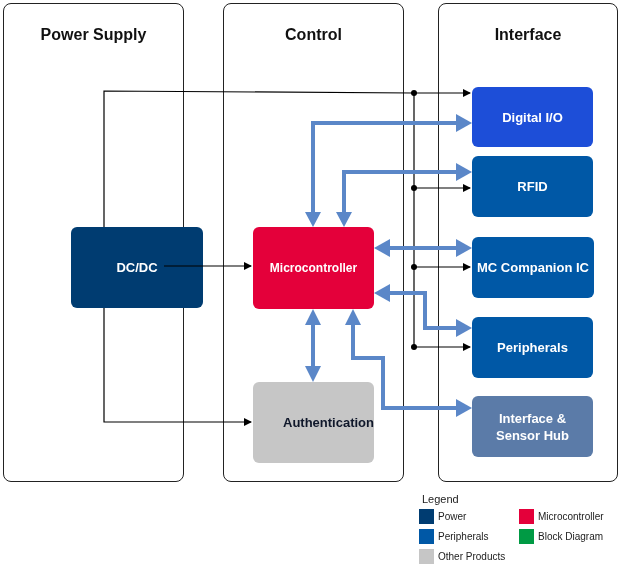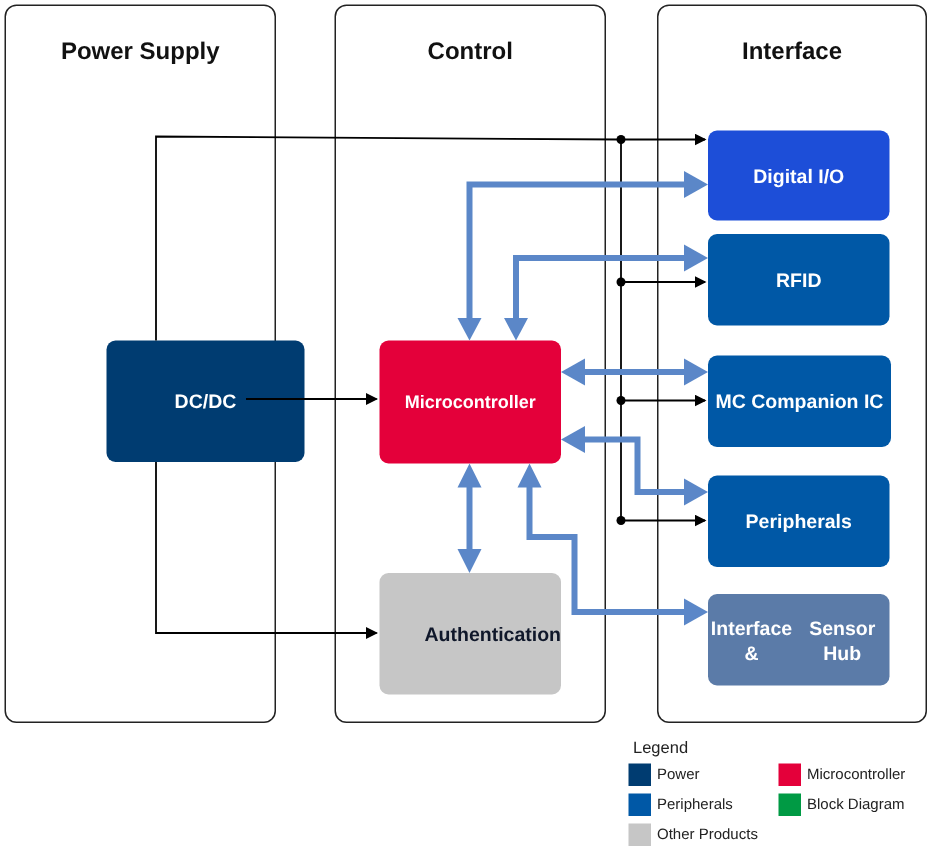--- a/index.html
+++ b/index.html
@@ -46,21 +46,21 @@
 </div>
 <div class="block" style="left:472px; top:156px; width:121px; height:61px; background:#0058a6;">
   <span>RFID</span>
 </div>
 <div class="block" style="left:472px; top:237px; width:122px; height:61px; background:#0058a6;">
   <span>MC Companion IC</span>
 </div>
 <div class="block" style="left:472px; top:317px; width:121px; height:61px; background:#0058a6;">
   <span>Peripherals</span>
 </div>
-<div class="block" style="left:472px; top:396px; width:121px; height:61px; background:#5b7ba8; flex-direction:row;">
+<div class="block" style="left:472px; top:396px; width:121px; height:61px; background:#5b7ba8; flex-direction:column;">
   <span>Interface &amp;</span>
   <span>Sensor Hub</span>
 </div>
 
 <svg class="wires" width="619" height="574" viewBox="0 0 619 574">
   <defs>
     <marker id="ah-black" markerWidth="8" markerHeight="8" refX="7" refY="4" orient="auto" markerUnits="userSpaceOnUse">
       <path d="M0,0 L8,4 L0,8 Z" fill="#000"></path>
     </marker>
   </defs>

